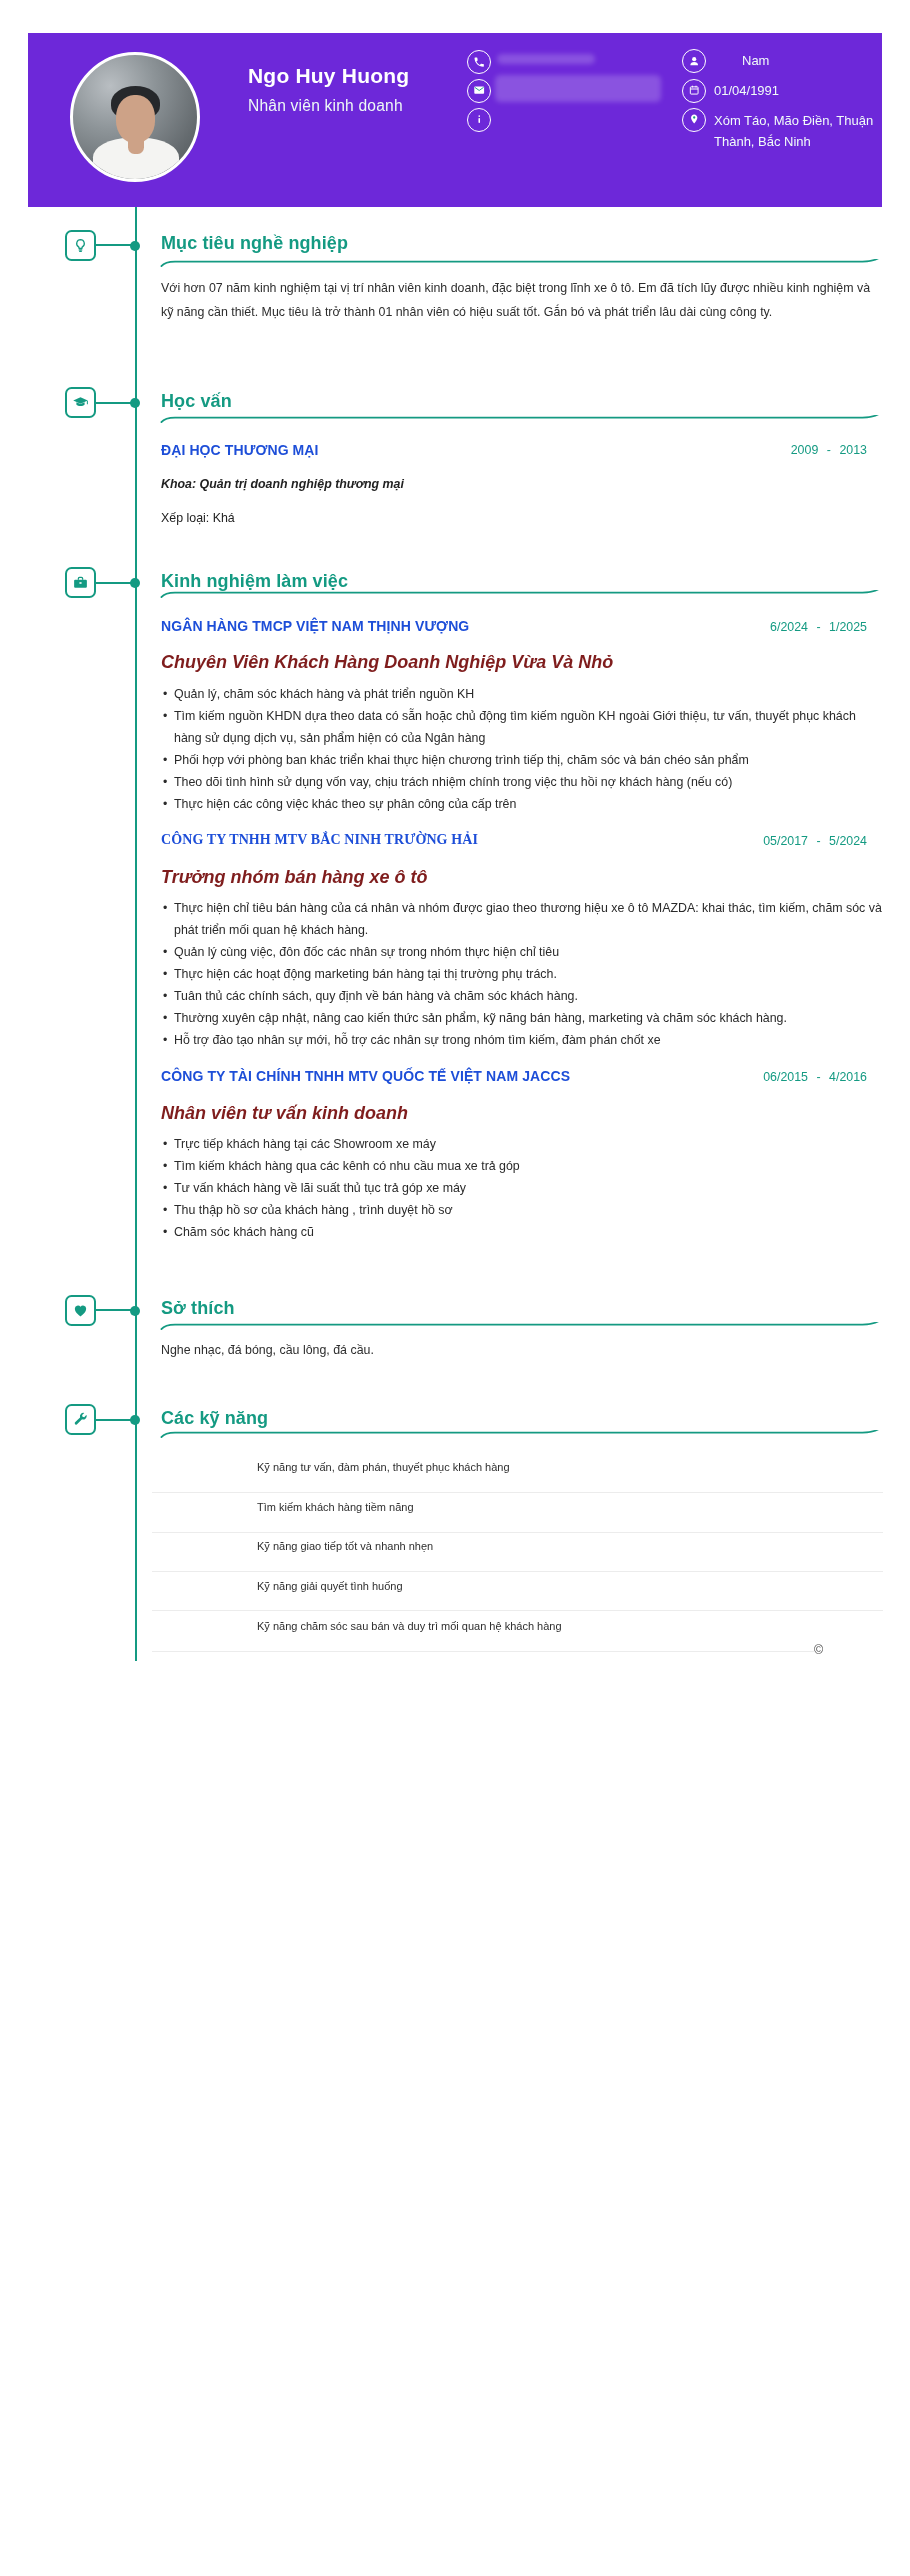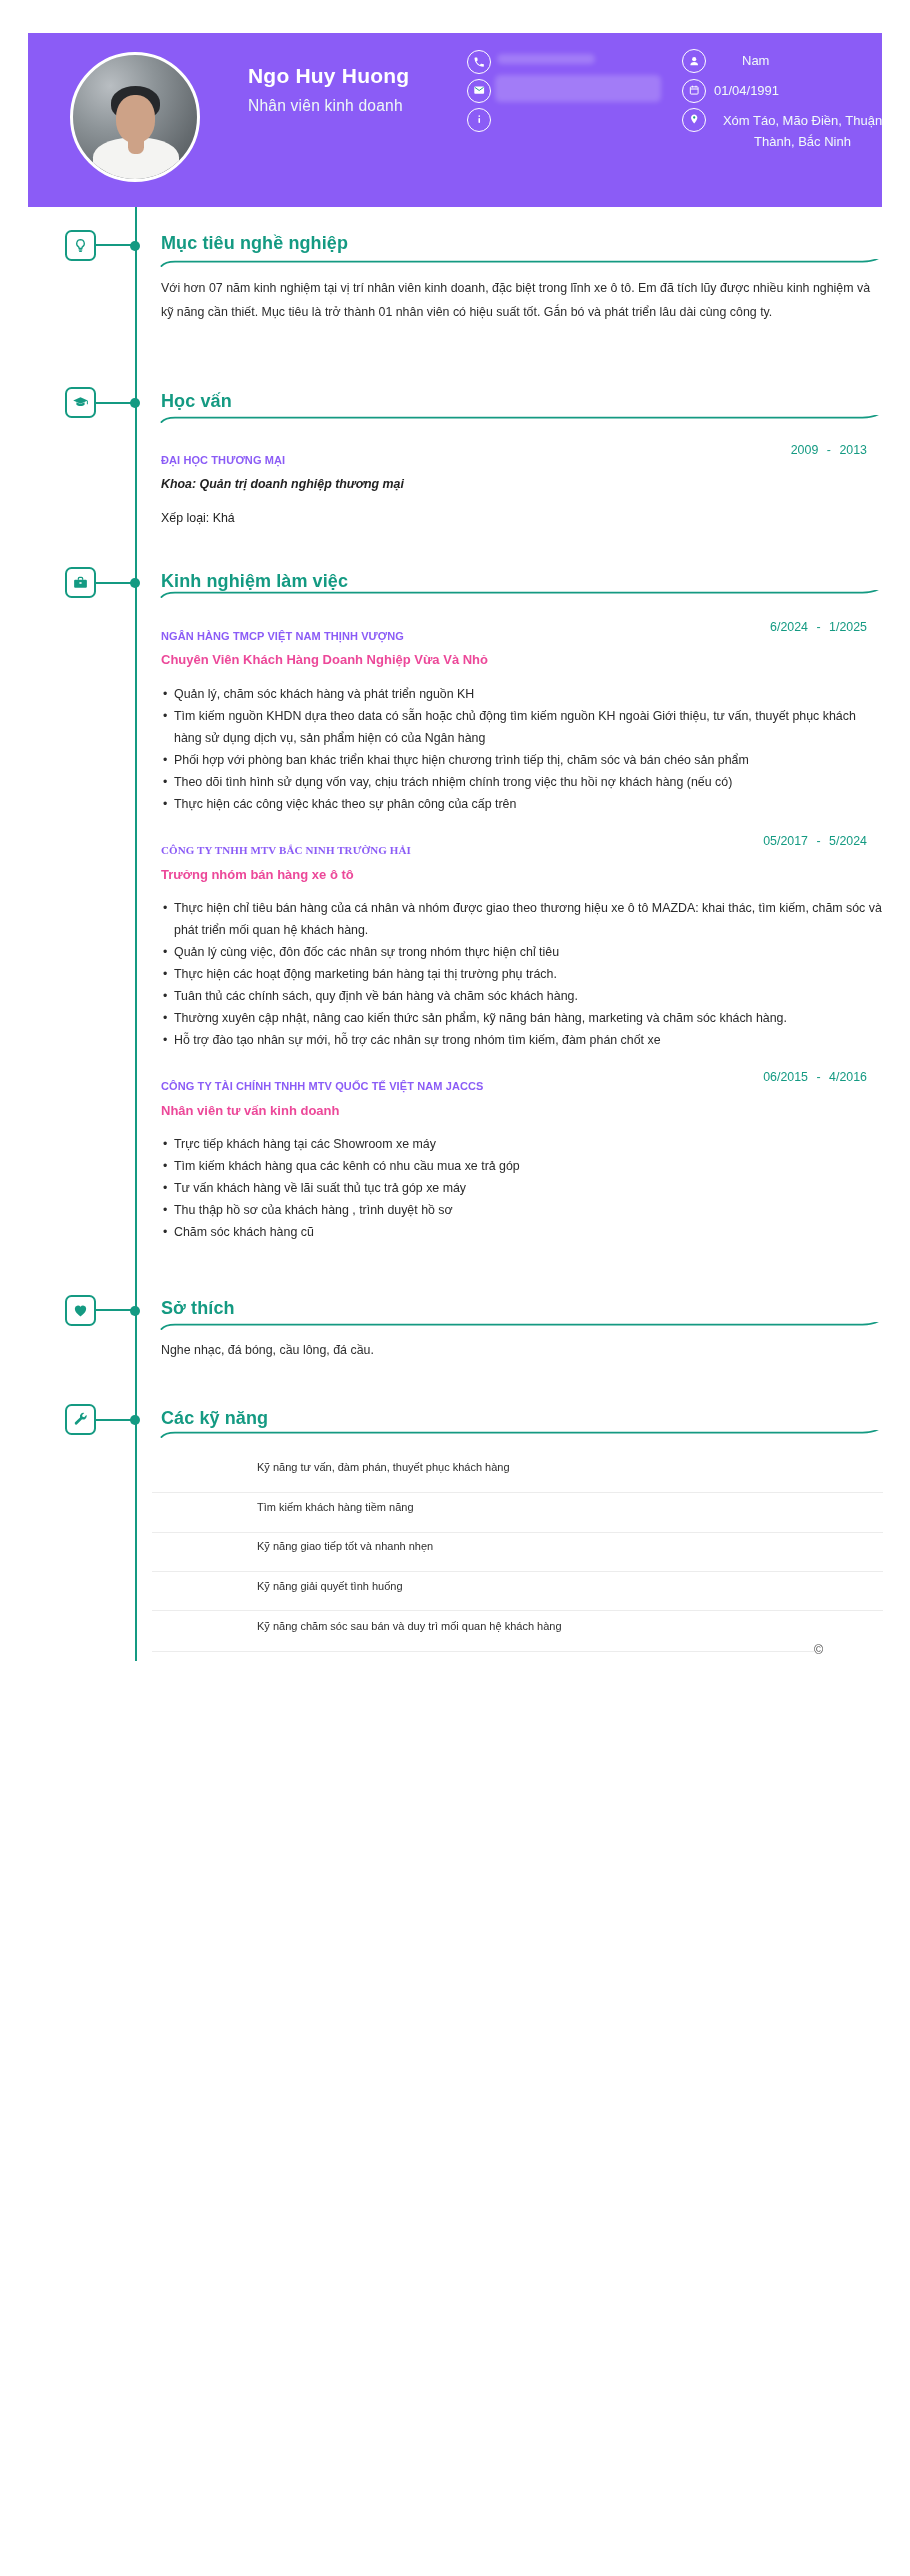--- a/index.html
+++ b/index.html
@@ -1,19 +1,19 @@
 <!DOCTYPE html>
 <html style="font-size:10.4px"><head>
 <meta charset="utf-8">
 <style>
   html,body{margin:0;padding:0;background:#fff;}
   #page{position:relative;width:910px;height:2576px;background:#ffffff;overflow:hidden;
         font-family:"Liberation Sans","DejaVu Sans",sans-serif;color:#2d2d2d;}
   
-  .band{position:absolute;left:28px;top:32.5px;width:854px;height:174px;background:#8b5cf6;text-align:center;}
+  .band{position:absolute;left:28px;top:32.5px;width:854px;height:174px;background:#6d28d9;}
   .photo{position:absolute;left:70px;top:52px;width:130px;height:130px;border-radius:50%;
          border:3.3px solid #ffffff;box-sizing:border-box;overflow:hidden;
          background:radial-gradient(circle at 30% 25%, #b9bec2 0%, #8d9498 35%, #62686c 75%, #4d5357 100%);}
   .photo .hair{position:absolute;left:38px;top:31px;width:49px;height:34px;border-radius:50% 50% 42% 42%;background:#26282b;}
   .photo .face{position:absolute;left:43px;top:40px;width:39px;height:48px;border-radius:46%;background:#cda287;}
   .photo .shirt{position:absolute;left:19.5px;top:83px;width:86px;height:46px;border-radius:42% 42% 0 0;background:#f4f4f2;}
   .photo .collar{position:absolute;left:55px;top:82px;width:15.6px;height:17px;background:#cda287;border-radius:0 0 40% 40%;}
   .name{position:absolute;left:248px;top:64px;font-size:21px;font-weight:700;color:#ffffff;letter-spacing:0.2px;}
   .subtitle{position:absolute;left:248px;top:96px;font-size:15.6px;color:#eefaf6;letter-spacing:0.2px;}
   .cicon{position:absolute;width:24px;height:24px;border-radius:50%;border:1.6px solid #ffffff;
@@ -26,24 +26,24 @@
   .iconbox{position:absolute;left:65px;width:31px;height:31px;box-sizing:border-box;
            border:2px solid #149a82;border-radius:6.5px;background:#fff;
            display:flex;align-items:center;justify-content:center;z-index:2;}
   .iconbox svg{width:17px;height:17px;display:block;}
   .connector{position:absolute;left:95px;width:38px;height:2px;background:#149a82;}
   .dot{position:absolute;left:130px;width:9.8px;height:9.8px;border-radius:50%;background:#149a82;}
   .heading{position:absolute;left:161px;font-size:18px;font-weight:700;color:#149a82;letter-spacing:0.1px;}
   .underline{position:absolute;left:159px;width:724px;height:7.8px;}
   
   .bodytext{position:absolute;left:161px;width:724px;font-size:12.4px;line-height:24px;color:#2d2d2d;}
-  .org{position:absolute;left:161px;font-size:11px;font-weight:700;color:#8b5cf6;letter-spacing:0.1px;margin-top:12px;}
+  .org{position:absolute;left:161px;font-size:14px;font-weight:700;color:#1d4ed8;letter-spacing:0.1px;}
   .dates{position:absolute;right:43px;font-size:12.4px;color:#149a82;white-space:nowrap;}
   .dates .dash{margin:0 8.5px;}
-  .jobtitle{position:absolute;left:161px;font-size:13px;font-weight:700;color:#ec4899;}
+  .jobtitle{position:absolute;left:161px;font-size:18px;font-weight:700;font-style:italic;color:#7f1d1d;}
   .eduline{position:absolute;left:161px;font-size:12.4px;color:#222;}
   .italic{font-style:italic;}
   .bullets{position:absolute;left:163px;width:720px;}
   .bullet-row{display:flex;font-size:12.4px;line-height:22px;color:#2a2a2a;}
   .bullet-row .bchar{width:11px;flex:0 0 11px;}
   .bullet-row .btext{flex:1;}
   .skill-row{position:absolute;left:152px;width:731px;box-sizing:border-box;
              padding:5.9px 0 0 105px;font-size:11px;color:#2e2e2e;border-bottom:1.3px solid #ececec;}
   .skill-row.noline{border-bottom:none;}
   .lastsep{position:absolute;left:152px;top:1651px;width:662px;height:1.3px;background:#ececec;}

